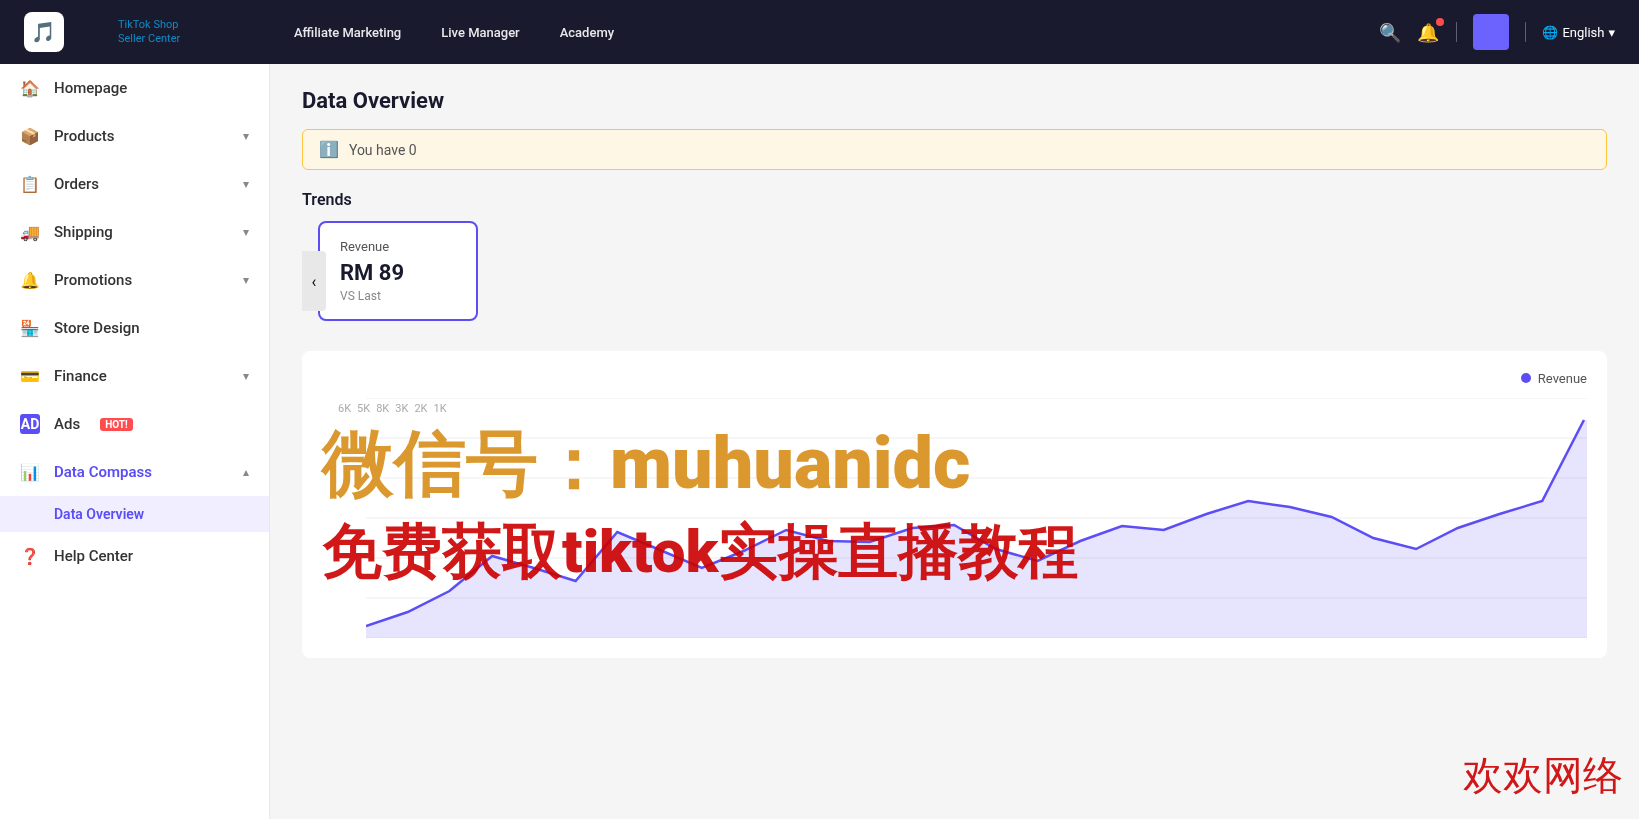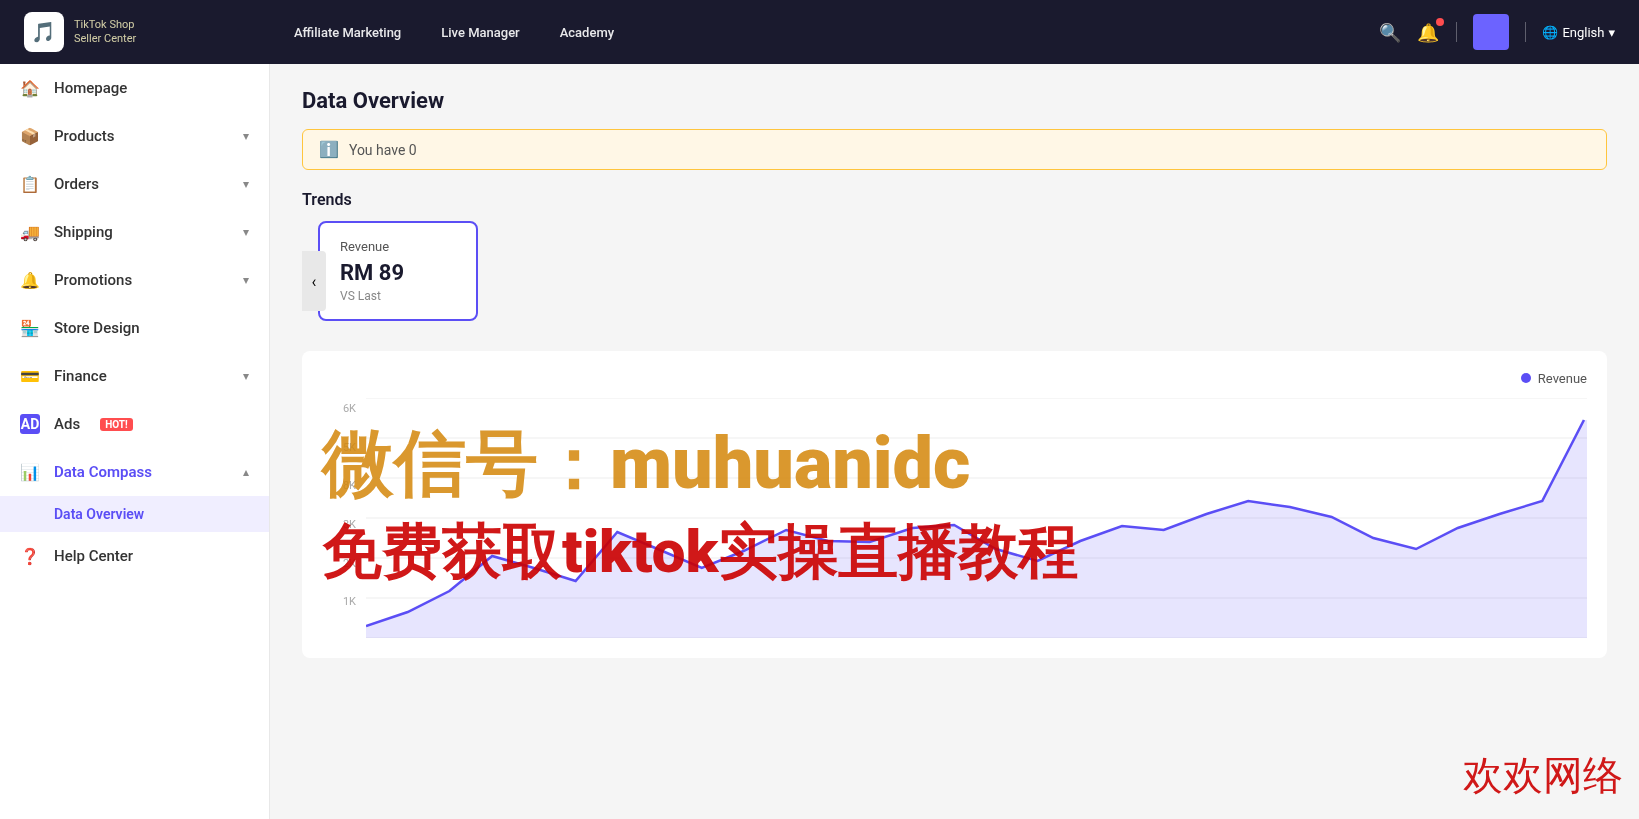--- a/index.html
+++ b/index.html
@@ -26,24 +26,25 @@
       width: 40px;
       height: 40px;
       background: white;
       border-radius: 8px;
       display: flex;
       align-items: center;
       justify-content: center;
       font-size: 20px;
     }
     .logo-text {
-      color: #fef9c3;
+      color: #0ea5e9;
       font-size: 14px;
       font-weight: 700;
       line-height: 1.3;
+      margin-left: 44px;
     }
     .logo-text span {
       display: block;
       font-size: 11px;
       font-weight: 400;
       opacity: 0.8;
     }
     .nav-links {
       display: flex;
       align-items: center;
@@ -240,26 +241,26 @@
       border-radius: 50%;
       display: inline-block;
       margin-right: 4px;
     }
     .chart-container {
       position: relative;
       height: 240px;
     }
     .y-axis {
       position: absolute;
-      left: 0;
+      left: 16px;
       top: 0;
       bottom: 0;
       width: 40px;
       display: flex;
-      flex-direction: column;
+      flex-direction: row;
       justify-content: space-between;
       padding: 4px 0;
     }
     .y-label {
       font-size: 11px;
       color: #aaa;
       text-align: right;
       padding-right: 6px;
     }
     .chart-svg-wrapper {

